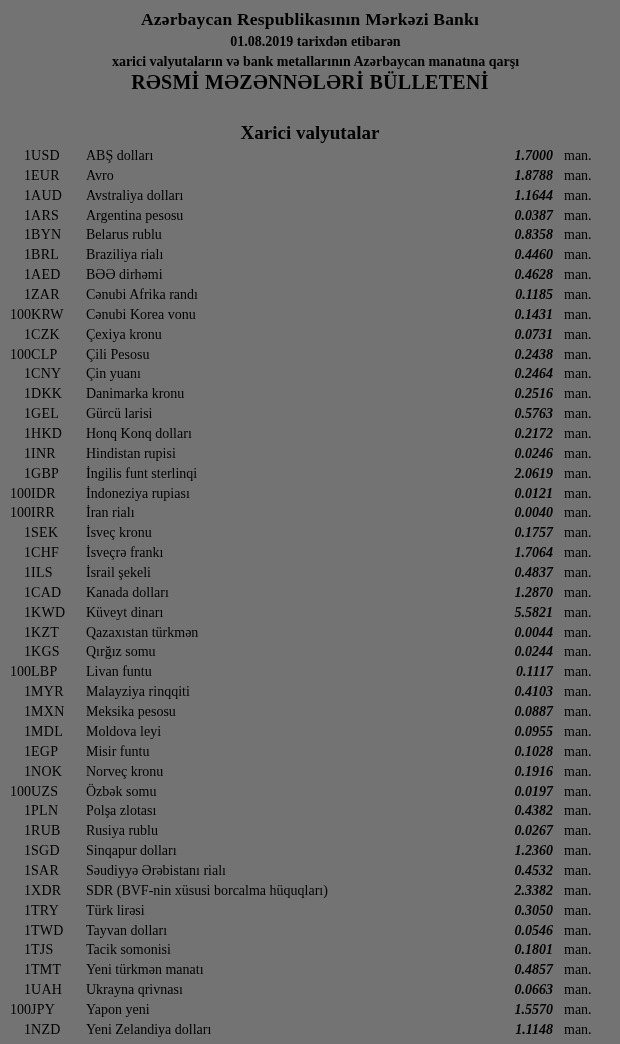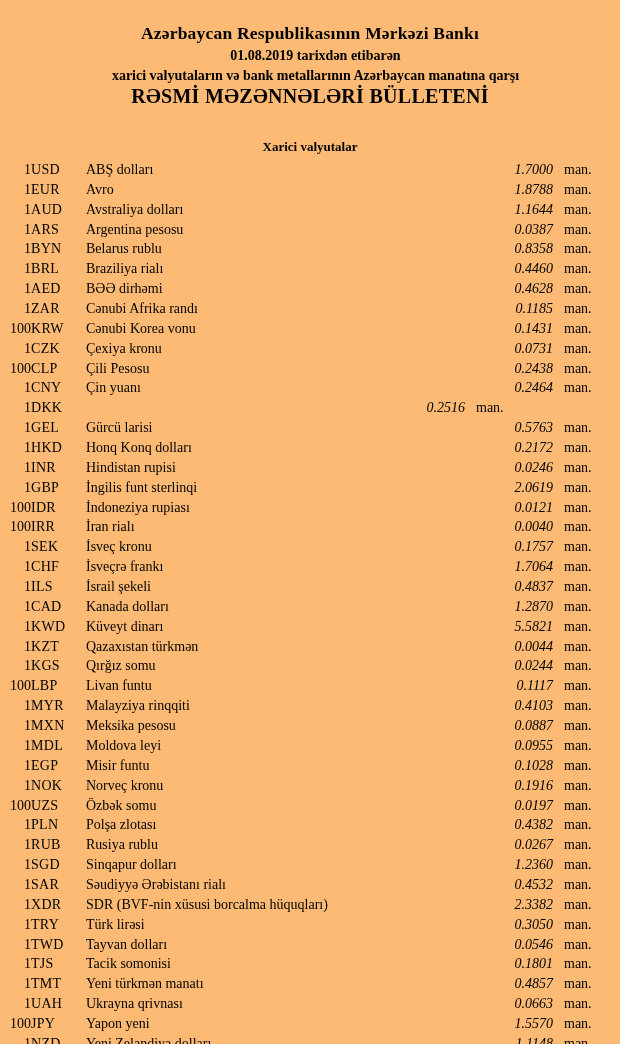--- a/index.html
+++ b/index.html
@@ -5,23 +5,23 @@
   * { margin: 0; padding: 0; box-sizing: border-box; }
   html, body {
     width: 620px;
     background: #ffffff;
     color: #000000;
     font-family: "Liberation Serif", "DejaVu Serif", serif;
   }
   .doc {
     width: 620px;
     height: 1044px;
-    padding-top: 20px;
+    padding-top: 6px;
     overflow: hidden;
-    background: #fdba74;
+    background: #737373;
   }
   .doc-header { text-align: center; }
   .bank-title {
     font-size: 17.5px;
     font-weight: 700;
     line-height: 26px;
     letter-spacing: 0.2px;
   }
   .date-line, .subject-line {
     font-size: 14px;
@@ -31,40 +31,40 @@
   }
   .bulletin-title {
     font-size: 20px;
     font-weight: 700;
     line-height: 20px;
     letter-spacing: 0.3px;
   }
   .section-title {
     margin-top: 32px;
     text-align: center;
-    font-size: 13px;
+    font-size: 19px;
     font-weight: 700;
     line-height: 18px;
   }
   .rates-table {
     margin-top: 4px;
     padding-right: 24px;
   }
   .row {
     display: grid;
     grid-template-columns: 31px 52px 1fr 88px 43px;
     height: 19.87px;
     line-height: 19.87px;
     font-size: 14px;
     white-space: nowrap;
   }
   .cell.qty  { text-align: right; }
   .cell.code { letter-spacing: 0.3px; }
   .cell.name { text-align: left; padding-left: 3px; overflow: hidden; }
-  .cell.rate { text-align: right; font-weight: 400; font-style: italic; }
+  .cell.rate { text-align: right; font-weight: 700; font-style: italic; }
   .cell.unit { text-align: left; padding-left: 11px; }
 </style>
 </head>
 <body>
 
 <div class="doc">
   <div class="doc-header">
     <div class="bank-title">Azərbaycan Respublikasının Mərkəzi Bankı</div>
     <div class="date-line">01.08.2019 tarixdən etibarən</div>
     <div class="subject-line">xarici valyutaların və bank metallarının Azərbaycan manatına qarşı</div>
@@ -154,20 +154,21 @@
       <div class="row">
         <span class="cell qty">1</span>
         <span class="cell code">CNY</span>
         <span class="cell name">Çin yuanı</span>
         <span class="cell rate">0.2464</span>
         <span class="cell unit">man.</span>
       </div>
       <div class="row">
         <span class="cell qty">1</span>
         <span class="cell code">DKK</span>
+        <span class="cell name">Danimarka kronu</span>
         <span class="cell rate">0.2516</span>
         <span class="cell unit">man.</span>
       </div>
       <div class="row">
         <span class="cell qty">1</span>
         <span class="cell code">GEL</span>
         <span class="cell name">Gürcü larisi</span>
         <span class="cell rate">0.5763</span>
         <span class="cell unit">man.</span>
       </div>

